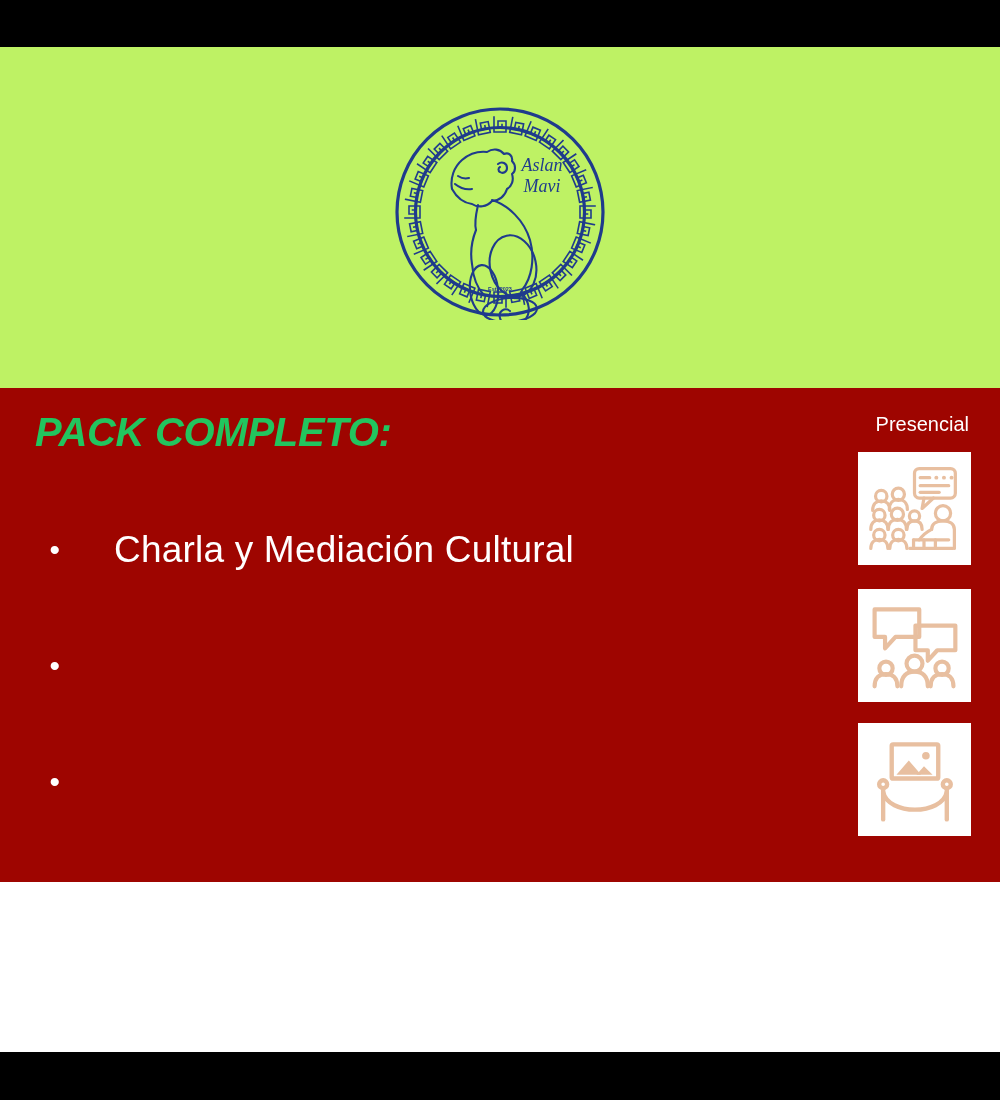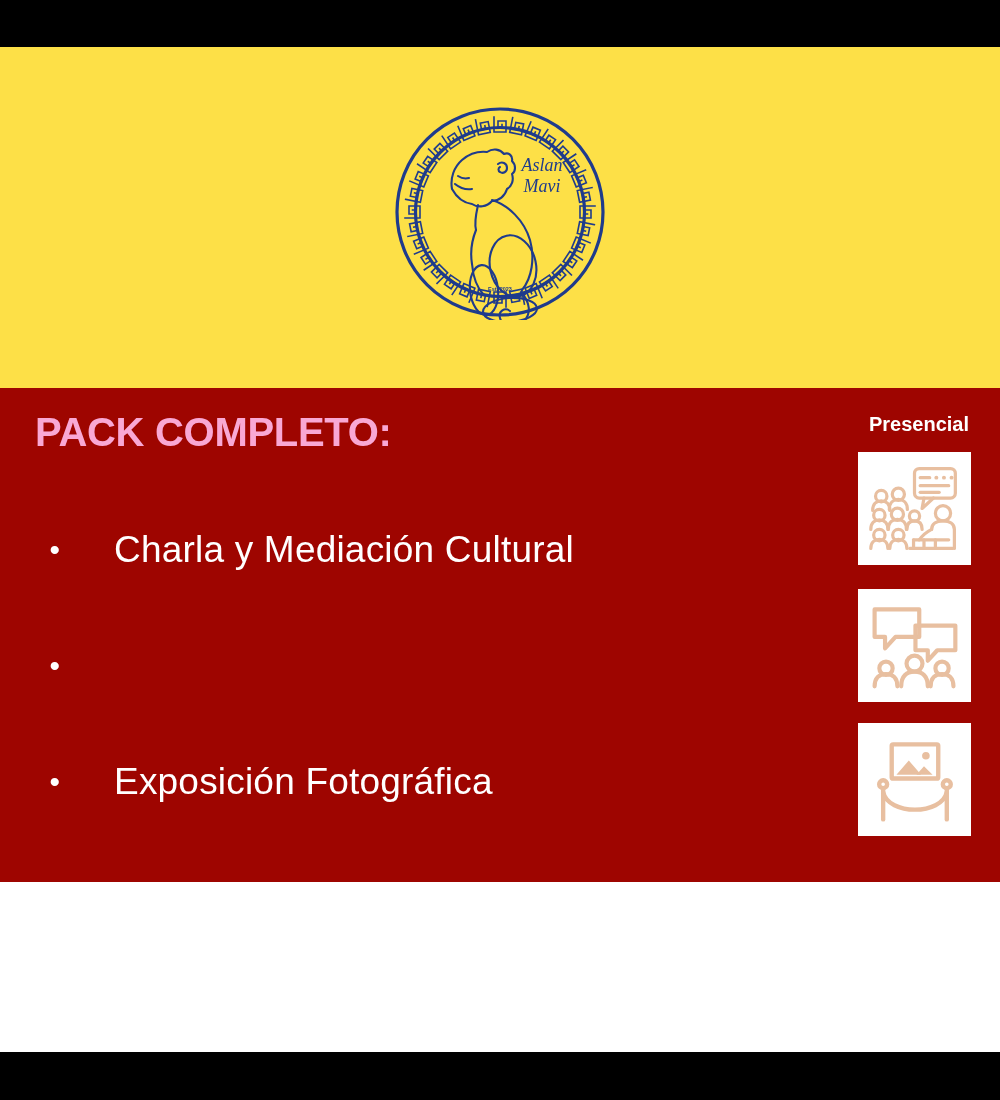--- a/index.html
+++ b/index.html
@@ -38,21 +38,21 @@
     background: #000000;
   }
 
   
   .logo-zone {
     position: absolute;
     left: 0;
     top: 47px;
     width: 1000px;
     height: 421px;
-    background: #fde047;
+    background: #bef264;
   }
   .logo-wrap {
     position: absolute;
     left: 50%;
     top: 57px;
     transform: translateX(-50%);
     width: 216px;
     height: 216px;
   }
   .logo-wrap svg { display: block; }
@@ -66,32 +66,33 @@
     height: 494px;
     background: #9E0500;
   }
 
   .slide-title {
     position: absolute;
     left: 35px;
     top: 22px;
     font-size: 40px;
     font-weight: bold;
-    color: #f9a8d4;
+    color: #22c55e;
     letter-spacing: -0.3px;
     white-space: nowrap;
+    font-style: italic;
   }
 
   .mode-label {
     position: absolute;
     right: 31px;
     top: 25px;
     font-size: 20px;
     color: #ffffff;
-    font-weight: bold;
+    font-weight: normal;
     white-space: nowrap;
   }
 
   
   .bullets {
     position: absolute;
     left: 0;
     top: 104px;
     width: 820px;
   }
@@ -305,21 +306,20 @@
         <span class="bullet-dot">•</span>
         <span class="bullet-text">Charla y Mediación Cultural</span>
       </div>
 
       <div class="bullet-row">
         <span class="bullet-dot">•</span>
       </div>
 
       <div class="bullet-row">
         <span class="bullet-dot">•</span>
-        <span class="bullet-text">Exposición Fotográfica</span>
       </div>
 
     </div>
   </div>
 
   <div class="icon-tile tile-1">
     <svg width="95" height="95" viewBox="0 0 100 100" xmlns="http://www.w3.org/2000/svg">
       <g fill="none" stroke="#E8BFA0" stroke-width="3.4" stroke-linecap="round" stroke-linejoin="round">
 
         <rect x="50" y="8" width="43" height="31" rx="5"></rect>

